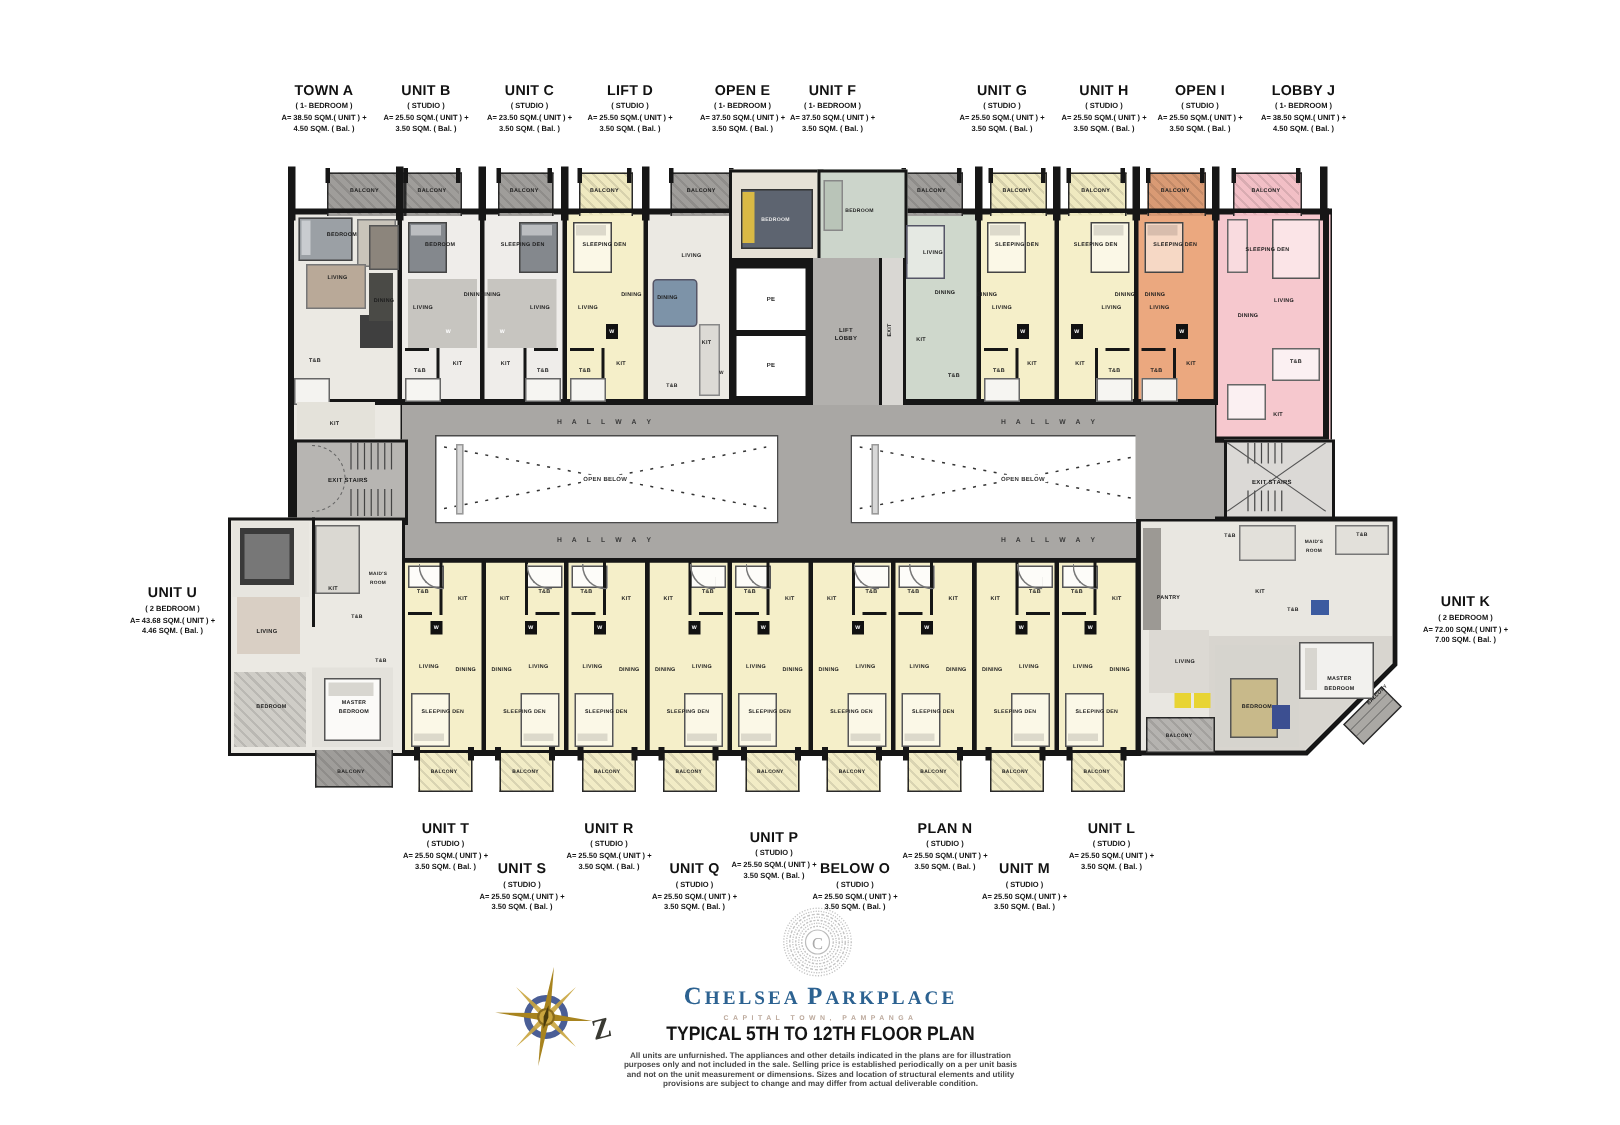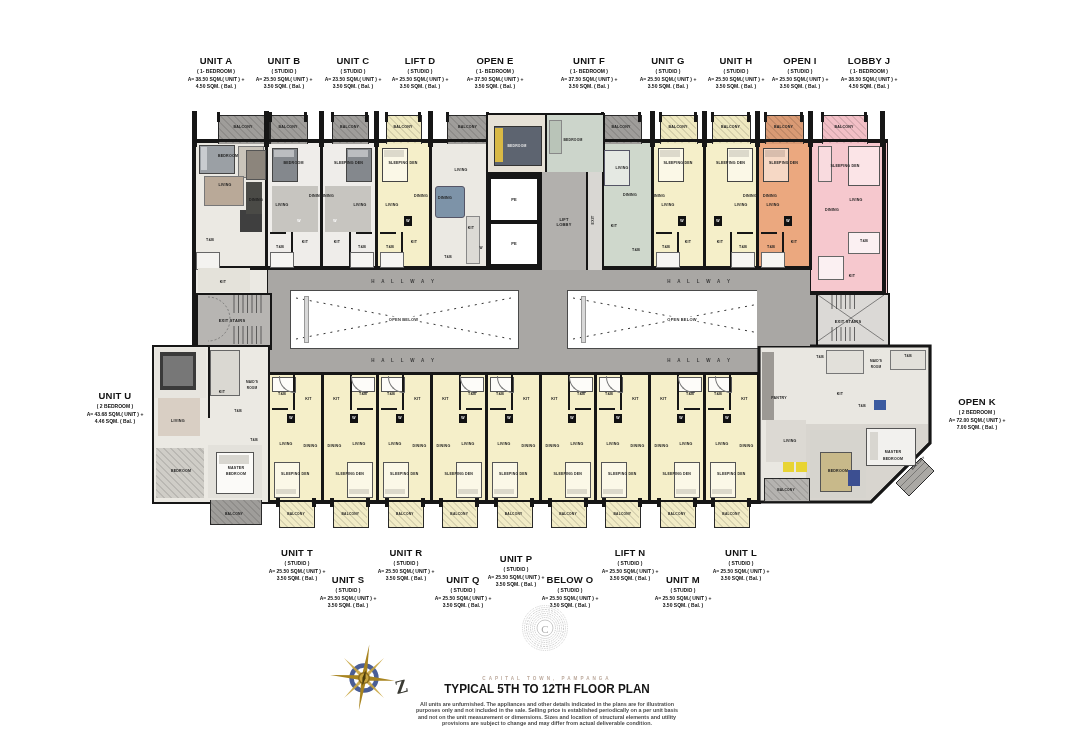--- a/index.html
+++ b/index.html
@@ -5,21 +5,21 @@
 .abs{position:absolute}
 .rl{position:absolute;font-weight:bold;color:#1d1d1d;transform:translate(-50%,-50%);white-space:nowrap;letter-spacing:.2px;z-index:6}
 .ul{position:absolute;transform:translateX(-50%);text-align:center;color:#111}
 .ul b{display:block;font-size:9.5px;letter-spacing:.2px;margin-bottom:2px}
 .ul span{display:block;font-size:5px;line-height:7.6px;font-weight:bold}
 .hatch{background-image:repeating-linear-gradient(45deg,rgba(0,0,0,.10) 0 1.5px,rgba(0,0,0,0) 1.5px 5px)}
 .hw{position:absolute;transform:translate(-50%,-50%);font-size:4.5px;font-weight:bold;letter-spacing:2.8px;color:#3a3a3a;white-space:nowrap;z-index:6}
 </style></head><body>
 <div class="page">
 <div class="ul" style="left:216px;top:55px">
-      <b>UNIT A</b>
+      <b>TOWN A</b>
       <span>( 1- BEDROOM )</span>
       <span>A= 38.50 SQM.( UNIT ) +</span>
       <span>4.50 SQM. ( Bal. )</span>
     </div>
 <div class="ul" style="left:284px;top:55px">
       <b>UNIT B</b>
       <span>( STUDIO )</span>
       <span>A= 25.50 SQM.( UNIT ) +</span>
       <span>3.50 SQM. ( Bal. )</span>
     </div>
@@ -34,21 +34,21 @@
       <span>( STUDIO )</span>
       <span>A= 25.50 SQM.( UNIT ) +</span>
       <span>3.50 SQM. ( Bal. )</span>
     </div>
 <div class="ul" style="left:495px;top:55px">
       <b>OPEN E</b>
       <span>( 1- BEDROOM )</span>
       <span>A= 37.50 SQM.( UNIT ) +</span>
       <span>3.50 SQM. ( Bal. )</span>
     </div>
-<div class="ul" style="left:589px;top:55px">
+<div class="ul" style="left:555px;top:55px">
       <b>UNIT F</b>
       <span>( 1- BEDROOM )</span>
       <span>A= 37.50 SQM.( UNIT ) +</span>
       <span>3.50 SQM. ( Bal. )</span>
     </div>
 <div class="ul" style="left:668px;top:55px">
       <b>UNIT G</b>
       <span>( STUDIO )</span>
       <span>A= 25.50 SQM.( UNIT ) +</span>
       <span>3.50 SQM. ( Bal. )</span>
@@ -83,21 +83,21 @@
       <span>A= 25.50 SQM.( UNIT ) +</span>
       <span>3.50 SQM. ( Bal. )</span>
     </div>
 <div class="ul" style="left:516px;top:553px">
       <b>UNIT P</b>
       <span>( STUDIO )</span>
       <span>A= 25.50 SQM.( UNIT ) +</span>
       <span>3.50 SQM. ( Bal. )</span>
     </div>
 <div class="ul" style="left:630px;top:547px">
-      <b>LIFT N</b>
+      <b>PLAN N</b>
       <span>( STUDIO )</span>
       <span>A= 25.50 SQM.( UNIT ) +</span>
       <span>3.50 SQM. ( Bal. )</span>
     </div>
 <div class="ul" style="left:741px;top:547px">
       <b>UNIT L</b>
       <span>( STUDIO )</span>
       <span>A= 25.50 SQM.( UNIT ) +</span>
       <span>3.50 SQM. ( Bal. )</span>
     </div>
@@ -125,21 +125,21 @@
       <span>A= 25.50 SQM.( UNIT ) +</span>
       <span>3.50 SQM. ( Bal. )</span>
     </div>
 <div class="ul" style="left:115px;top:390px">
       <b>UNIT U</b>
       <span>( 2  BEDROOM )</span>
       <span>A= 43.68 SQM.( UNIT ) +</span>
       <span>4.46 SQM. ( Bal. )</span>
     </div>
 <div class="ul" style="left:977px;top:396px">
-      <b>OPEN K</b>
+      <b>UNIT K</b>
       <span>( 2  BEDROOM )</span>
       <span>A= 72.00 SQM.( UNIT ) +</span>
       <span>7.00 SQM. ( Bal. )</span>
     </div>
 <div class="abs" style="left:197px;top:270px;width:691px;height:102px;background:#a9a7a4"></div>
 <div class="abs" style="left:810px;top:270px;width:76px;height:25px;background:#a9a7a4"></div>
 <div class="abs" style="left:290px;top:290px;width:227px;height:57px;background:#fff;border:1.5px solid #4a4a4a"></div>
 <svg class="abs" style="left:296px;top:296px" width="215px" height="45px" viewBox="0 0 215 45">
       <line x1="0" y1="2" x2="215" y2="43" stroke="#333" stroke-width="1" stroke-dasharray="2,5"></line>
       <line x1="0" y1="43" x2="215" y2="2" stroke="#333" stroke-width="1" stroke-dasharray="2,5"></line>
@@ -663,20 +663,21 @@
       <circle cx="24" cy="24" r="22.5" fill="none" stroke="#c3c3c3" stroke-width="0.9" stroke-dasharray="0.8,1.1"></circle>
       <circle cx="24" cy="24" r="20.5" fill="none" stroke="#c3c3c3" stroke-width="0.9" stroke-dasharray="0.8,0.9"></circle>
       <circle cx="24" cy="24" r="18.5" fill="none" stroke="#c3c3c3" stroke-width="0.9" stroke-dasharray="2,1.2"></circle>
       <circle cx="24" cy="24" r="16.5" fill="none" stroke="#c3c3c3" stroke-width="0.9" stroke-dasharray="0.8,0.9"></circle>
       <circle cx="24" cy="24" r="14.5" fill="none" stroke="#c3c3c3" stroke-width="0.9" stroke-dasharray="1.5,1"></circle>
       <circle cx="24" cy="24" r="12.5" fill="none" stroke="#c3c3c3" stroke-width="0.9" stroke-dasharray="0.8,0.8"></circle>
       <circle cx="24" cy="24" r="10.5" fill="none" stroke="#c3c3c3" stroke-width="0.9" stroke-dasharray="1.2,0.9"></circle>
       <circle cx="24" cy="24" r="8" fill="none" stroke="#bdbdbd" stroke-width="0.8"></circle>
       <text x="24" y="28.5" text-anchor="middle" font-family="Liberation Serif" font-size="11" fill="#ababab">C</text>
     </svg>
+<div class="abs" style="left:547px;top:654px;transform:translateX(-50%);white-space:nowrap;font-family:'Liberation Serif',serif;color:#2c6291;font-size:12.8px;letter-spacing:2px;font-weight:bold"><span style="font-size:16.5px">C</span>HELSEA <span style="font-size:16.5px">P</span>ARKPLACE</div>
 <div class="abs" style="left:547px;top:676px;transform:translateX(-50%);font-size:4.6px;letter-spacing:3px;color:#bca99c;font-weight:bold;white-space:nowrap">CAPITAL TOWN, PAMPANGA</div>
 <div class="abs" style="left:547px;top:681px;transform:translateX(-50%) scaleX(0.9);font-size:13px;font-weight:bold;color:#141414;letter-spacing:0px;white-space:nowrap">TYPICAL 5TH TO 12TH FLOOR PLAN</div>
 <div class="abs" style="left:547px;top:701px;transform:translateX(-50%);font-size:5.4px;line-height:6.4px;color:#4a4a4a;text-align:center;font-weight:bold">All units are unfurnished. The appliances and other details indicated in the plans are for illustration<br>purposes only and not included in the sale. Selling price is established periodically on a per unit basis<br>and not on the unit measurement or dimensions. Sizes and location of structural elements and utility<br>provisions are subject to change and may differ from actual deliverable condition.</div>
 <svg class="abs" style="left:328px;top:640px" width="76" height="76" viewBox="0 0 76 76">
       <g transform="translate(36,38)">
         <circle r="12.5" fill="none" stroke="#4a5e96" stroke-width="4.4"></circle>
         <g fill="#a8841f">
           <polygon points="0,-34 2.2,-5 -2.2,-5" transform="rotate(9)"></polygon>
           <polygon points="0,33 2.2,5 -2.2,5" transform="rotate(9)"></polygon>
           <polygon points="-34,0 -5,2.2 -5,-2.2" transform="rotate(5)"></polygon>

